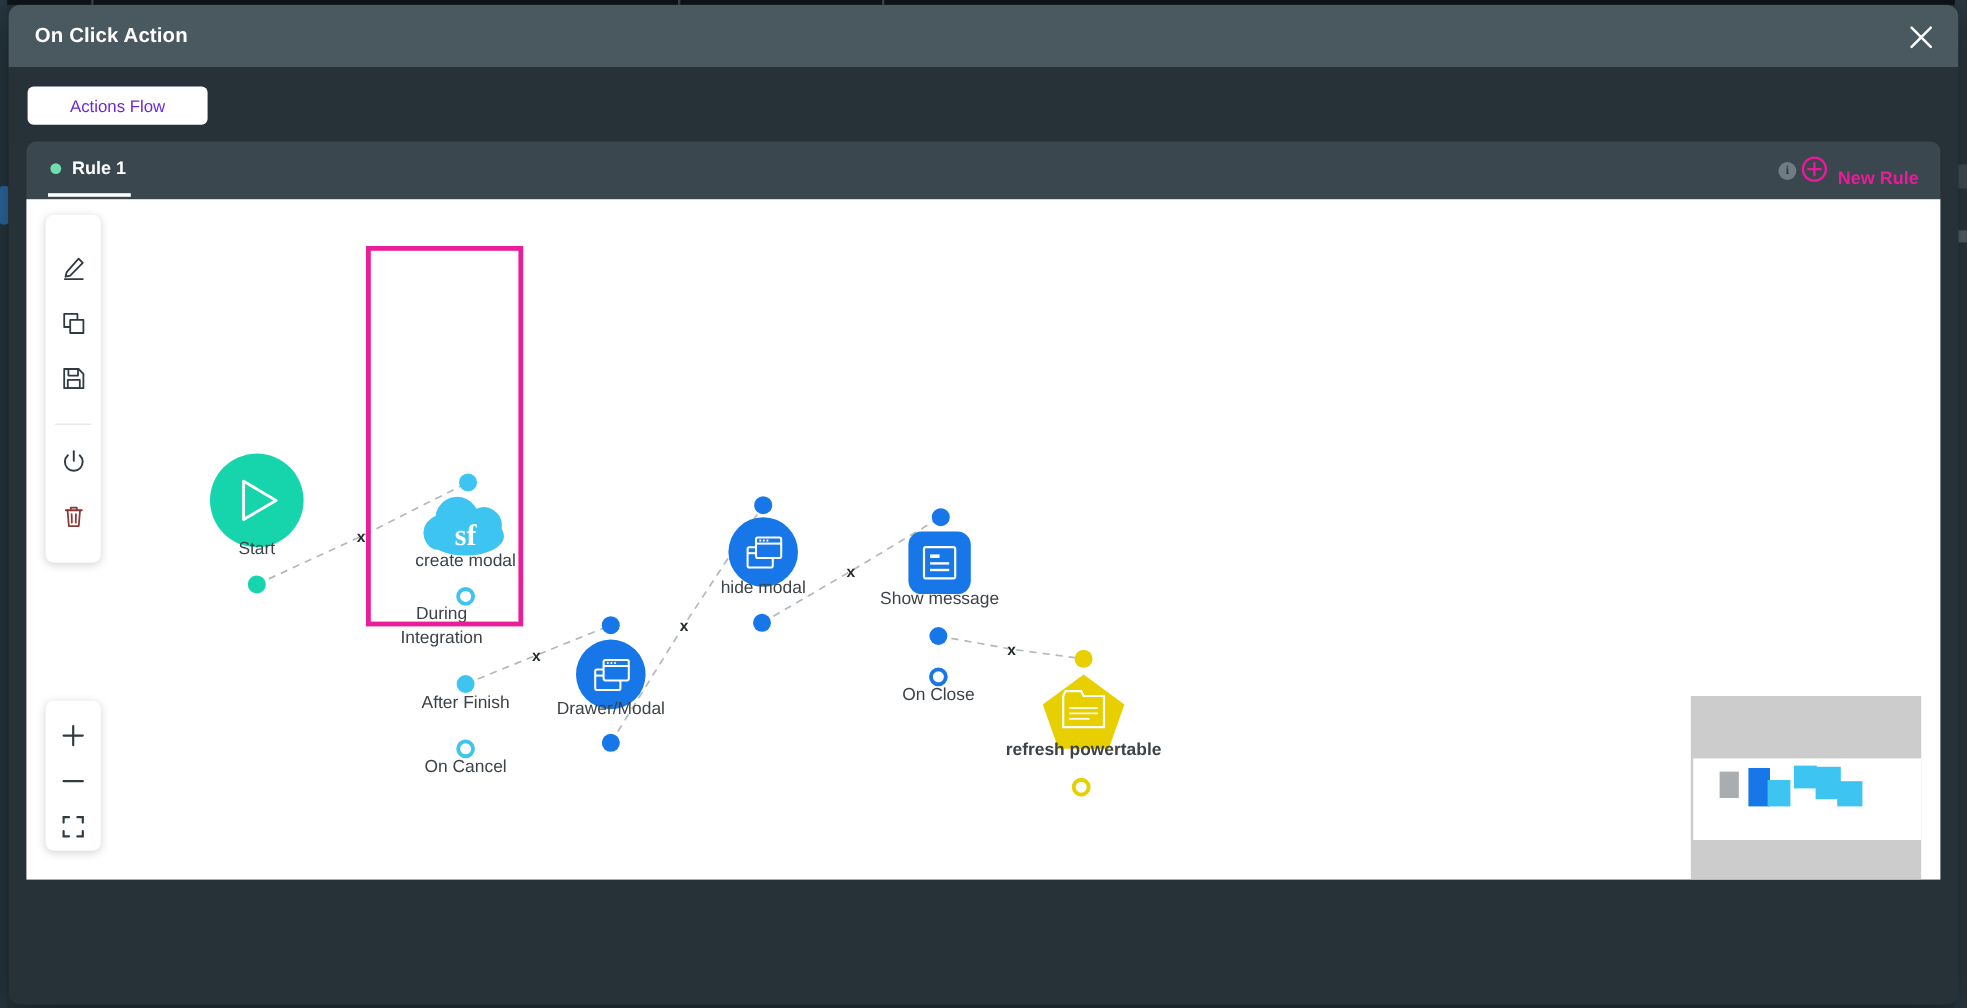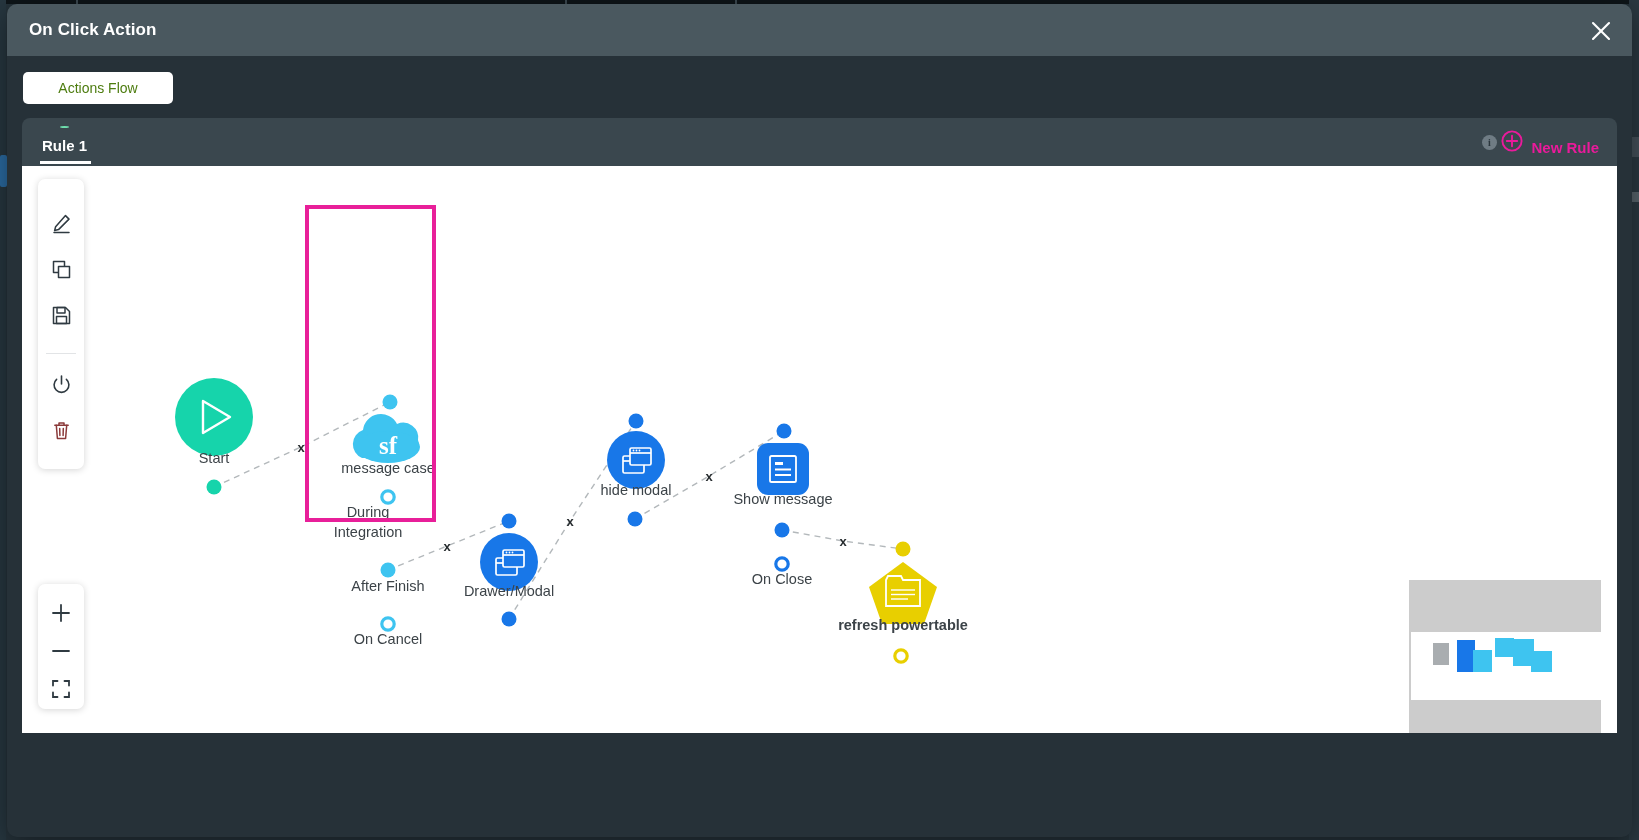--- a/index.html
+++ b/index.html
@@ -61,38 +61,37 @@
   }
   #actions-flow-tab {
     position: absolute; left: 16px; top: 16px;
     width: 150px; height: 32px;
     background: #ffffff;
     border-radius: 5px;
     display: flex; align-items: center; justify-content: center;
     cursor: pointer;
   }
   #actions-flow-tab span {
-    color: #4d7c0f; font-size: 14px;
+    color: #6d28d9; font-size: 14px;
   }
 
   
   #rules-bar {
     position: absolute; left: 15px; top: 114px;
     width: 1595px; height: 48px;
     background: #3a474e;
     border-radius: 8px 8px 0 0;
   }
   #rule-tab {
     position: absolute; left: 18px; top: 8px;
     height: 38px;
     display: flex; align-items: center; gap: 9px;
     border-bottom: 3px solid #ffffff;
     padding: 0 4px 7px 2px;
     cursor: pointer;
-    flex-direction: column;
   }
   #rule-dot {
     width: 9px; height: 9px; border-radius: 50%;
     background: #6fdfae;
   }
   #rule-label { color: #ffffff; font-size: 15px; font-weight: bold; }
 
   #info-icon {
     position: absolute; right: 120px; top: 17px;
     width: 15px; height: 15px; border-radius: 50%;
@@ -355,21 +354,21 @@
           <line x1="869" y1="424" x2="893" y2="424" stroke-width="1.4"></line>
           <line x1="869" y1="428.5" x2="893" y2="428.5" stroke-width="1.4"></line>
           <line x1="869" y1="433" x2="886" y2="433" stroke-width="1.4"></line>
         </g>
         <circle cx="879" cy="490" r="6.2" fill="#ffffff" stroke="#e8cf00" stroke-width="3.2"></circle>
       </g>
     </svg>
 
     <div class="node-label" style="left:192px; top:284px;">Start</div>
 
-    <div class="node-label" style="left:366px; top:294px;">message case</div>
+    <div class="node-label" style="left:366px; top:294px;">create modal</div>
     <div class="node-label wrap" style="left:346px; top:337px;">During Integration</div>
     <div class="node-label" style="left:366px; top:412px;">After Finish</div>
     <div class="node-label" style="left:366px; top:465px;">On Cancel</div>
 
     <div class="node-label" style="left:487px; top:417px;">Drawer/Modal</div>
     <div class="node-label" style="left:614px; top:316px;">hide modal</div>
 
     <div class="node-label" style="left:761px; top:325px;">Show message</div>
     <div class="node-label" style="left:760px; top:405px;">On Close</div>
 

